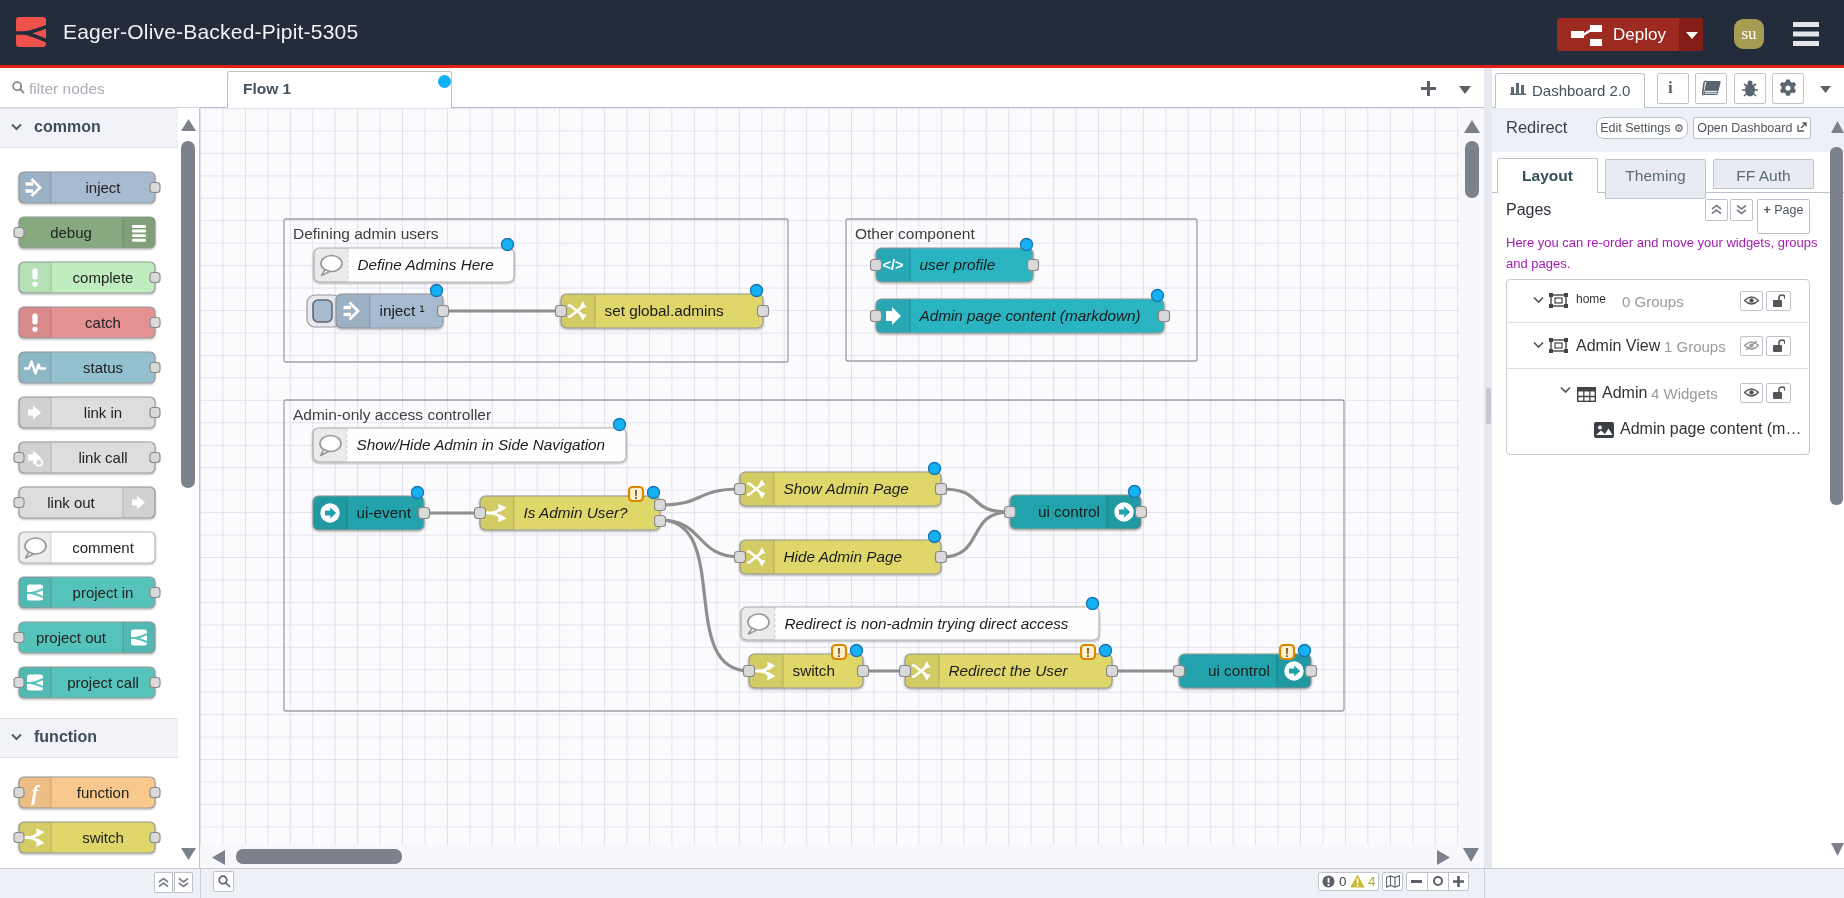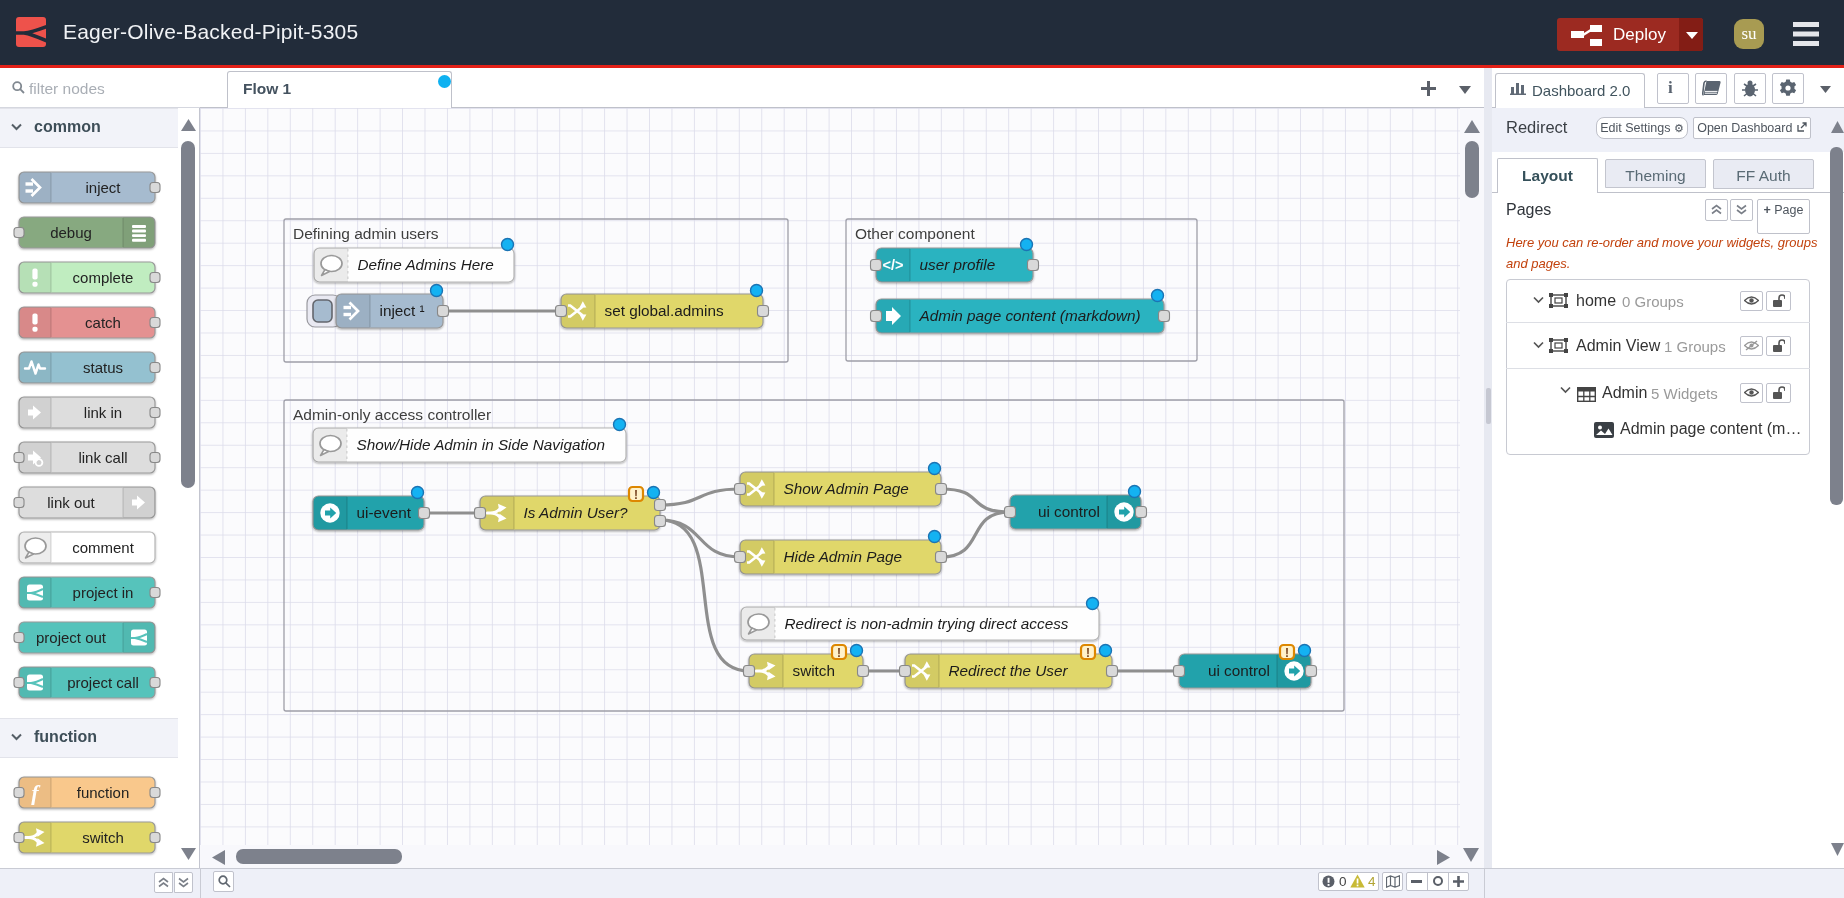--- a/index.html
+++ b/index.html
@@ -467,52 +467,52 @@
 <div class="abs" style="left:1492px;top:108px;width:352px;height:44px;background:#eef0f8"></div>
 <div class="abs" style="left:1506px;top:118px;font-size:16.5px;color:#3a3f45">Redirect</div>
 <div class="abs" style="left:1596px;top:117px;width:92px;height:22px;background:#fff;border:1px solid #bfc1ca;border-radius:8px;font-size:12.5px;color:#4e555e;text-align:center;line-height:20px">Edit Settings <span style="font-size:11px">⚙</span></div>
 <div class="abs" style="left:1693px;top:117px;width:118px;height:22px;background:#fff;border:1px solid #bfc1ca;border-radius:2px;font-size:12.5px;color:#4e555e;text-align:center;line-height:20px">Open Dashboard <svg width="10" height="10" viewBox="0 0 10 10" style="margin-left:1px">
         <path d="M1,3 V9 H7 M4,6 L9,1 M5.5,1 H9 V4.5" fill="none" stroke="#4e555e" stroke-width="1.3"></path>
       </svg></div>
 
 <div class="abs" style="left:1598px;top:192px;width:246px;height:1px;background:#bfc1ca"></div>
 <div class="abs" style="left:1492px;top:192px;width:5px;height:1px;background:#bfc1ca"></div>
 <div class="abs" style="left:1497px;top:158px;width:101px;height:35px;background:#fff;border:1px solid #bfc1ca;border-bottom:none;border-radius:2px 2px 0 0;font-size:15.5px;font-weight:bold;color:#35505a;text-align:center;line-height:34px">Layout</div>
-<div class="abs" style="left:1605px;top:159px;width:101px;height:29px;background:#e9ebf3;border:1px solid #c3c5ce;border-radius:2px 2px 0 0;font-size:15.5px;color:#5a6b75;text-align:center;line-height:31px">Theming</div>
+<div class="abs" style="left:1605px;top:159px;width:101px;height:40px;background:#e9ebf3;border:1px solid #c3c5ce;border-radius:2px 2px 0 0;font-size:15.5px;color:#5a6b75;text-align:center;line-height:31px">Theming</div>
 <div class="abs" style="left:1713px;top:159px;width:101px;height:30px;background:#e9ebf3;border:1px solid #c3c5ce;border-radius:2px 2px 0 0;font-size:15.5px;color:#5a6b75;text-align:center;line-height:31px">FF Auth</div>
 
 <div class="abs" style="left:1506px;top:201px;font-size:16px;font-weight:normal;color:#30353b">Pages</div>
 <div class="abs" style="left:1705px;top:199px;width:23px;height:22px;background:#fff;border:1px solid #bfc1ca;border-radius:2px"></div>
 <div class="abs" style="left:1730px;top:199px;width:23px;height:22px;background:#fff;border:1px solid #bfc1ca;border-radius:2px"></div>
 <div class="abs" style="left:1757px;top:199px;width:53px;height:35px;background:#fff;border:1px solid #bfc1ca;border-radius:2px;font-size:12.5px;color:#4e555e;text-align:center;line-height:20px"><b style="font-weight:bold">+</b> Page</div>
 <svg class="abs" style="left:1711px;top:204px" width="11" height="11" viewBox="0 0 11 11">
       <path d="M1,5 l4.5,-3.5 l4.5,3.5 M1,9.5 l4.5,-3.5 l4.5,3.5" fill="none" stroke="#7a7f88" stroke-width="1.6"></path>
     </svg>
 <svg class="abs" style="left:1736px;top:204px" width="11" height="11" viewBox="0 0 11 11">
       <path d="M1,1.5 l4.5,3.5 l4.5,-3.5 M1,6 l4.5,3.5 l4.5,-3.5" fill="none" stroke="#7a7f88" stroke-width="1.6"></path>
     </svg>
 
-<div class="abs" style="left:1506px;top:232px;width:312px;font-size:13px;font-style:italic;color:#c2410c;line-height:21px">Here you can re-order and move your widgets, groups and pages.</div>
+<div class="abs" style="left:1506px;top:232px;width:312px;font-size:13px;color:#a21caf;line-height:21px">Here you can re-order and move your widgets, groups and pages.</div>
 
 <div class="abs" style="left:1506px;top:279px;width:304px;height:176px;background:#fff;border:1px solid #c8cad2;border-radius:4px"></div>
 <div class="abs" style="left:1506px;top:322px;width:304px;height:1px;background:#dddfe5"></div>
 <div class="abs" style="left:1506px;top:368px;width:304px;height:1px;background:#dddfe5"></div>
 
 <svg class="abs" style="left:1533px;top:296px" width="11" height="8" viewBox="0 0 11 8">
       <path d="M1,1.5 l4.5,4.5 l4.5,-4.5" fill="none" stroke="#555" stroke-width="1.7"></path>
     </svg>
 <svg class="abs" style="left:1549px;top:293px" width="21" height="15" viewBox="0 0 21 15">
       <rect x="2" y="2" width="15" height="11" fill="none" stroke="#444" stroke-width="1.4"></rect>
       <rect x="0" y="0" width="4" height="4" fill="#444"></rect>
       <rect x="15" y="0" width="4" height="4" fill="#444"></rect>
       <rect x="0" y="11" width="4" height="4" fill="#444"></rect>
       <rect x="15" y="11" width="4" height="4" fill="#444"></rect>
       <rect x="6" y="5" width="7" height="5" fill="none" stroke="#444" stroke-width="1.2"></rect>
     </svg>
-<div class="abs" style="left:1576px;top:292px;font-size:16px;color:#333">home</div>
+<div class="abs" style="left:1576px;top:292px;font-size:12px;color:#333">home</div>
 <div class="abs" style="left:1622px;top:293px;font-size:15px;color:#9a9a9a">0 Groups</div>
 <div class="abs" style="left:1740px;top:291px;width:23px;height:20px;background:#fff;border:1px solid #c0c2cc;border-radius:2px"></div>
 <div class="abs" style="left:1766px;top:291px;width:25px;height:20px;background:#fff;border:1px solid #c0c2cc;border-radius:2px"></div>
 <svg class="abs" style="left:1744px;top:295px" width="15" height="11" viewBox="0 0 15 11">
       <path d="M0.5,5.5 Q7.5,-1.5 14.5,5.5 Q7.5,12.5 0.5,5.5 z" fill="none" stroke="#555" stroke-width="1.3"></path>
       <circle cx="7.5" cy="5.5" r="2.2" fill="#555"></circle>
     </svg>
 <svg class="abs" style="left:1772px;top:294px" width="13" height="14" viewBox="0 0 13 14">
       <rect x="1" y="6" width="9" height="7" rx="1" fill="#555"></rect>
       <path d="M7,6 V4 a3,3 0 0 1 6,0 v1" fill="none" stroke="#555" stroke-width="1.6"></path>
@@ -545,21 +545,21 @@
 
 <svg class="abs" style="left:1560px;top:386px" width="11" height="8" viewBox="0 0 11 8">
       <path d="M1,1.5 l4.5,4.5 l4.5,-4.5" fill="none" stroke="#555" stroke-width="1.7"></path>
     </svg>
 <svg class="abs" style="left:1577px;top:387px" width="19" height="15" viewBox="0 0 19 15">
       <rect x="0.7" y="0.7" width="17.6" height="13.6" fill="none" stroke="#444" stroke-width="1.4"></rect>
       <rect x="0" y="0" width="19" height="4.5" fill="#444"></rect>
       <path d="M6.8,1 V15 M12.8,1 V15 M0,9.5 H19" stroke="#444" stroke-width="1.3"></path>
     </svg>
 <div class="abs" style="left:1602px;top:384px;font-size:16px;color:#333">Admin</div>
-<div class="abs" style="left:1651px;top:385px;font-size:15px;color:#9a9a9a">5 Widgets</div>
+<div class="abs" style="left:1651px;top:385px;font-size:15px;color:#9a9a9a">4 Widgets</div>
 <div class="abs" style="left:1740px;top:383px;width:23px;height:20px;background:#fff;border:1px solid #c0c2cc;border-radius:2px"></div>
 <div class="abs" style="left:1766px;top:383px;width:25px;height:20px;background:#fff;border:1px solid #c0c2cc;border-radius:2px"></div>
 <svg class="abs" style="left:1744px;top:387px" width="15" height="11" viewBox="0 0 15 11">
       <path d="M0.5,5.5 Q7.5,-1.5 14.5,5.5 Q7.5,12.5 0.5,5.5 z" fill="none" stroke="#555" stroke-width="1.3"></path>
       <circle cx="7.5" cy="5.5" r="2.2" fill="#555"></circle>
     </svg>
 <svg class="abs" style="left:1772px;top:386px" width="13" height="14" viewBox="0 0 13 14">
       <rect x="1" y="6" width="9" height="7" rx="1" fill="#555"></rect>
       <path d="M7,6 V4 a3,3 0 0 1 6,0 v1" fill="none" stroke="#555" stroke-width="1.6"></path>
     </svg>

